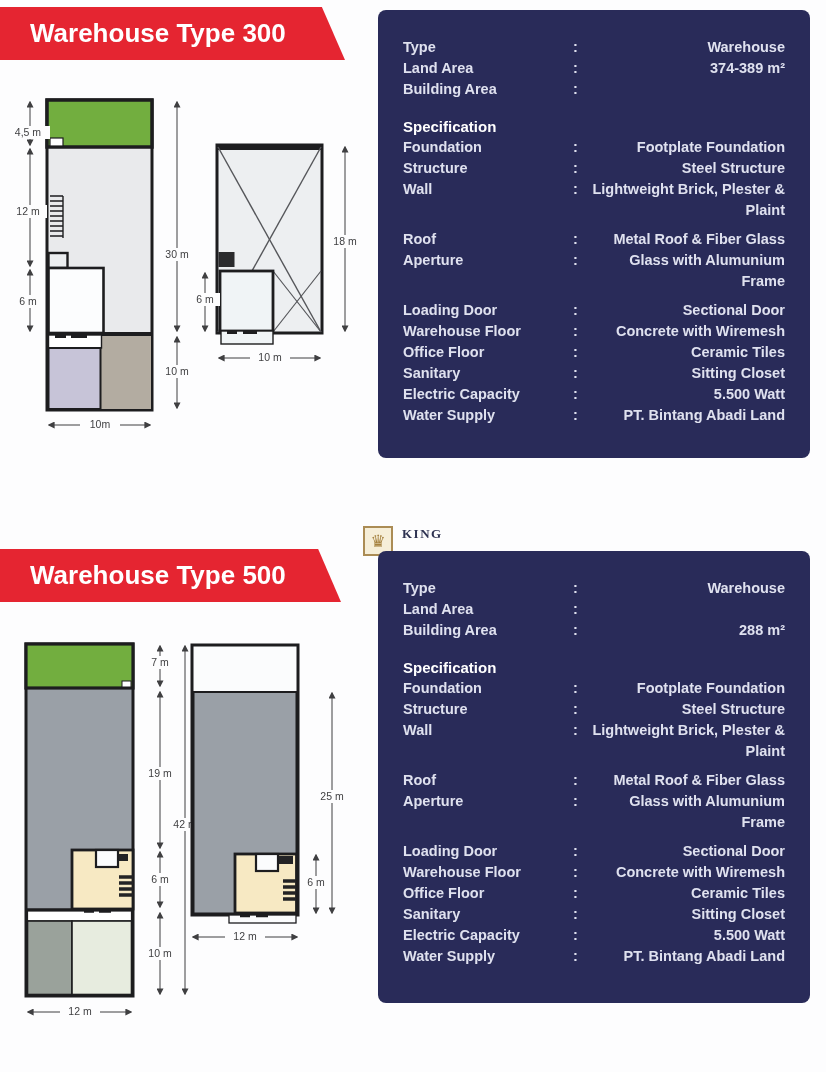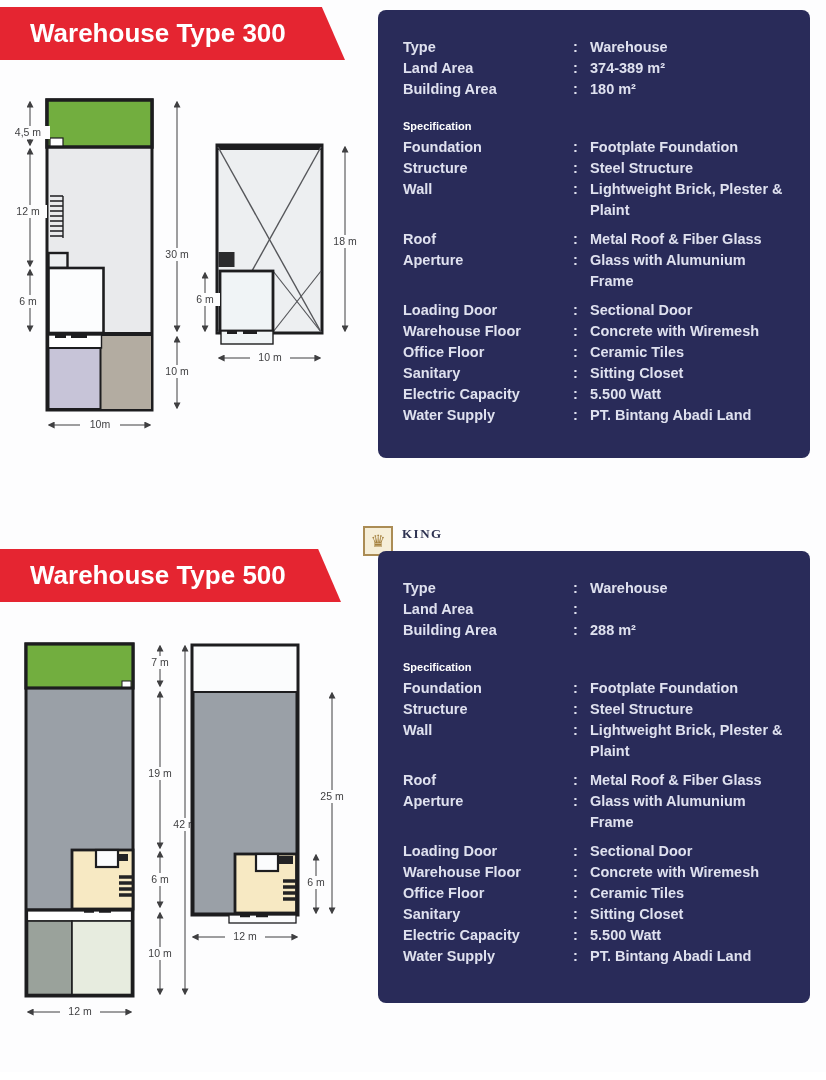--- a/index.html
+++ b/index.html
@@ -15,22 +15,22 @@
 
   
   .panel{position:absolute;left:378px;width:432px;background:#292b59;border-radius:8px;
          box-sizing:border-box;padding:27px 18px 0 25px;z-index:2;color:#dfe1ef;}
   #panel300{top:10px;height:448px;}
   #panel500{top:551px;height:452px;}
   .prow{display:flex;font-size:14.5px;line-height:21px;font-weight:bold;}
   .pl{width:170px;flex:0 0 170px;}
   .pc{width:17px;flex:0 0 17px;}
   .pc::before{content:":";}
-  .pv{width:195px;flex:0 0 195px;}
-  .spec-header{font-size:11px;line-height:21px;font-weight:bold;color:#ffffff;margin-top:16px;}
+  .pv{width:195px;flex:0 0 195px;text-align:right;}
+  .spec-header{font-size:15px;line-height:21px;font-weight:bold;color:#ffffff;margin-top:16px;}
   .mt8{margin-top:8px;}
 
   
   svg.plans{position:absolute;z-index:0;}
   #plans300{left:0;top:85px;width:375px;height:365px;}
   #plans500{left:0;top:630px;width:375px;height:400px;}
   svg text{font-family:"Liberation Sans",sans-serif;font-size:10.5px;fill:#3f3f41;}
   .dim{stroke:#3f3f41;stroke-width:1;}
   .lbg{fill:#fdfdfe;}
 
@@ -58,21 +58,20 @@
         <span class="pv">Warehouse</span>
       </div>
     <div class="prow">
         <span class="pl">Land Area</span>
         <span class="pc"></span>
         <span class="pv">374-389 m²</span>
       </div>
     <div class="prow">
         <span class="pl">Building Area</span>
         <span class="pc"></span>
-        <span class="pv">180 m²</span>
       </div>
     <div class="spec-header">Specification</div>
     <div class="prow">
         <span class="pl">Foundation</span>
         <span class="pc"></span>
         <span class="pv">Footplate Foundation</span>
       </div>
     <div class="prow">
         <span class="pl">Structure</span>
         <span class="pc"></span>

